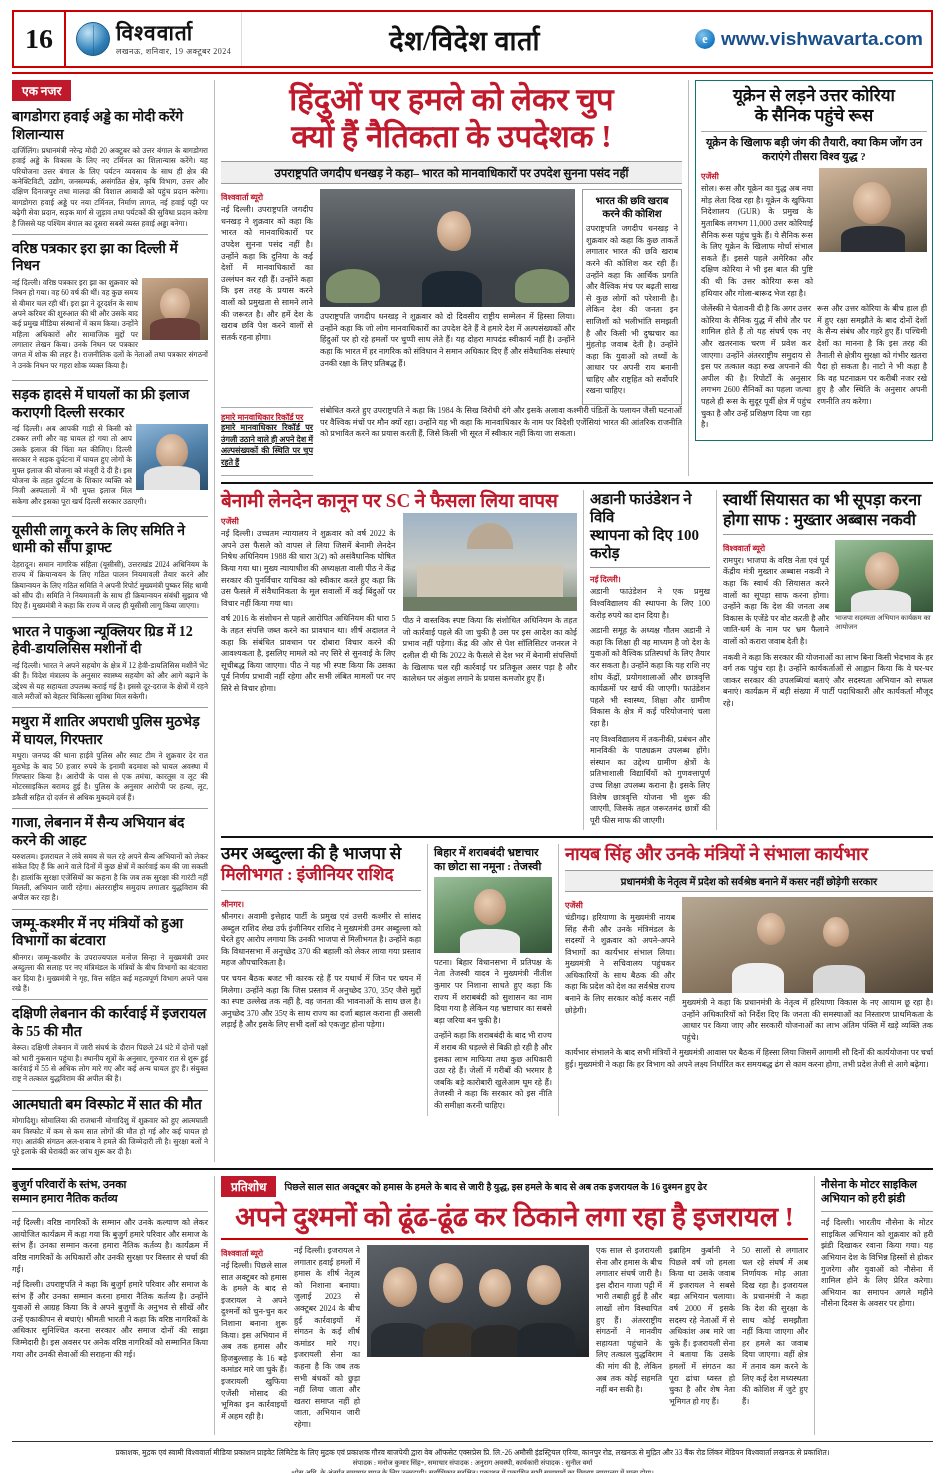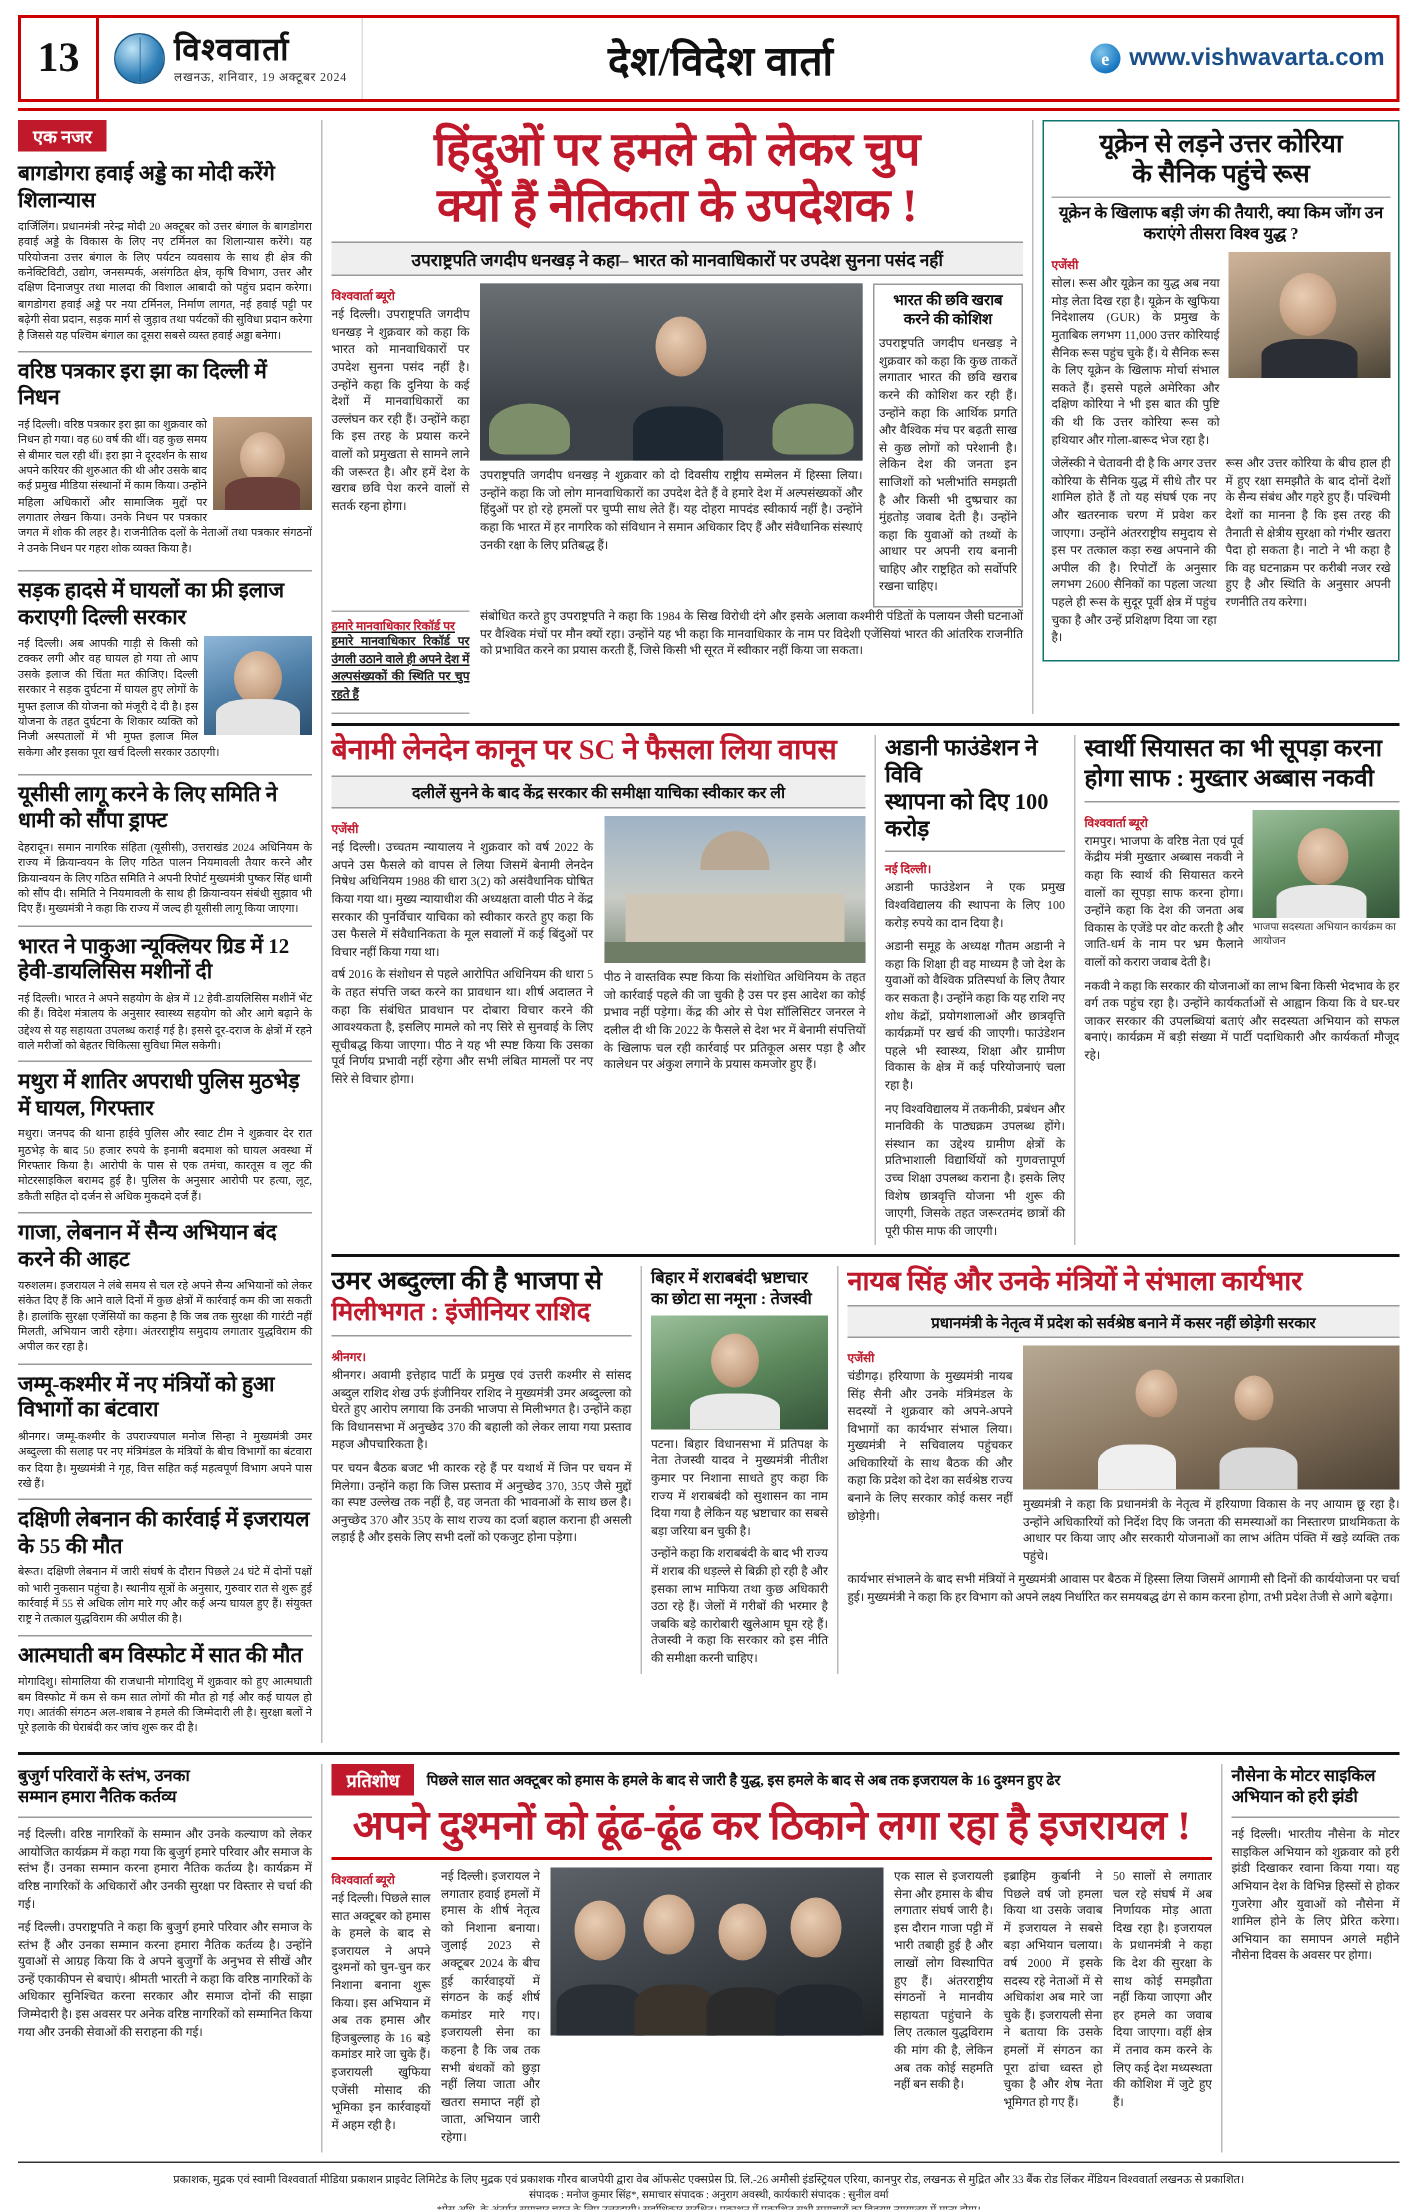--- a/index.html
+++ b/index.html
@@ -31,21 +31,21 @@
   .mh-title-hi { font-size:21px; font-weight:bold; letter-spacing:1px; line-height:1.05; }
   .mh-sub { font-size:8px; color:#333; letter-spacing:.5px; }
   .mh-center { flex:1; display:flex; align-items:center; justify-content:center; }
   .mh-center h1 { margin:0; font-size:27px; font-weight:bold; letter-spacing:.5px; }
   .mh-right { display:flex; align-items:center; padding:0 8px; gap:6px; }
   .mh-eball{
     width:20px;height:20px;border-radius:50%;
     background:radial-gradient(circle at 35% 30%, #7fc4ea 0%, #1777c2 70%, #0d5b96 100%);
     color:#fff; font-size:12px; display:flex; align-items:center; justify-content:center; font-weight:bold;
   }
-  .mh-url { font-family:"Liberation Sans", sans-serif; font-size:16px; font-weight:bold; color:#1a4f8a; }
+  .mh-url { font-family:"Liberation Sans", sans-serif; font-size:19px; font-weight:bold; color:#1a4f8a; }
 
   .rule { height:2px; background:#c00; margin:4px 0 6px 0; }
 
   
   .cols { display:flex; gap:6px; }
   .sep-v { width:1px; background:#bbb; }
   .hr { height:1px; background:#999; margin:5px 0; }
   .hr-thick { height:2px; background:#111; margin:6px 0; }
   .hr-red { height:2px; background:#c00; margin:5px 0; }
 
@@ -111,21 +111,21 @@
   .cmyk div { width:26px; height:9px; }
   .note-box { border:1px solid #888; padding:4px; }
   .quotebox { border-top:1px solid #aaa; border-bottom:1px solid #aaa; padding:3px 0; }
 </style>
 </head>
 <body>
 
 <div class="page">
 
   <div class="masthead">
-    <div class="mh-num">13</div>
+    <div class="mh-num">16</div>
     <div class="mh-logo">
       <div class="mh-globe"></div>
       <div>
         <div class="mh-title-hi">विश्ववार्ता</div>
         <div class="mh-sub">लखनऊ,  शनिवार, 19 अक्टूबर 2024</div>
       </div>
     </div>
     <div class="mh-center">
       <h1>देश/विदेश वार्ता</h1>
     </div>
@@ -289,21 +289,20 @@
           </div>
         </div>
       </div>
 
       <div class="hr-thick"></div>
 
       <div class="cols">
 
         <div style="flex:1;min-width:0;">
           <div class="mid-head red">बेनामी लेनदेन कानून पर SC ने फैसला लिया वापस</div>
-          <div class="lead-sub" style="font-size:10.5px;margin-top:4px;">दलीलें सुनने के बाद केंद्र सरकार की समीक्षा याचिका स्वीकार कर ली</div>
           <div class="cols" style="gap:7px;">
             <div style="flex:1;min-width:0;">
               <div class="byline">एजेंसी</div>
               <p class="body">नई दिल्ली। उच्चतम न्यायालय ने शुक्रवार को वर्ष 2022 के अपने उस फैसले को वापस ले लिया जिसमें बेनामी लेनदेन निषेध अधिनियम 1988 की धारा 3(2) को असंवैधानिक घोषित किया गया था। मुख्य न्यायाधीश की अध्यक्षता वाली पीठ ने केंद्र सरकार की पुनर्विचार याचिका को स्वीकार करते हुए कहा कि उस फैसले में संवैधानिकता के मूल सवालों में कई बिंदुओं पर विचार नहीं किया गया था।</p>
               <p class="body">वर्ष 2016 के संशोधन से पहले आरोपित अधिनियम की धारा 5 के तहत संपत्ति जब्त करने का प्रावधान था। शीर्ष अदालत ने कहा कि संबंधित प्रावधान पर दोबारा विचार करने की आवश्यकता है, इसलिए मामले को नए सिरे से सुनवाई के लिए सूचीबद्ध किया जाएगा। पीठ ने यह भी स्पष्ट किया कि उसका पूर्व निर्णय प्रभावी नहीं रहेगा और सभी लंबित मामलों पर नए सिरे से विचार होगा।</p>
             </div>
             <div style="flex:1;min-width:0;">
               <div class="photo" style="height:98px;background:linear-gradient(180deg,#9fb3c6 0%,#c9ccc6 55%,#7d8a7a 100%);">
                 <div style="position:absolute;left:50%;transform:translateX(-50%);top:10px;width:46px;height:26px;background:#b9a894;border-radius:46px 46px 0 0;"></div>
                 <div style="position:absolute;left:14px;bottom:12px;right:14px;height:34px;background:#cfc6b6;"></div>

